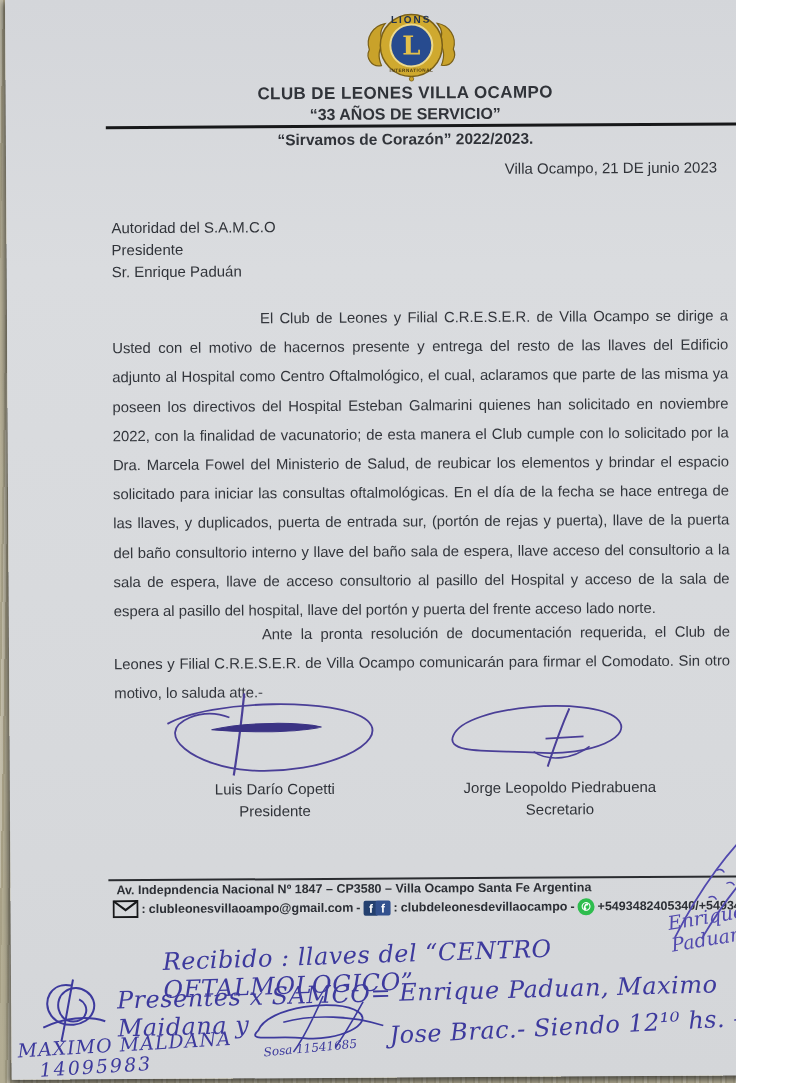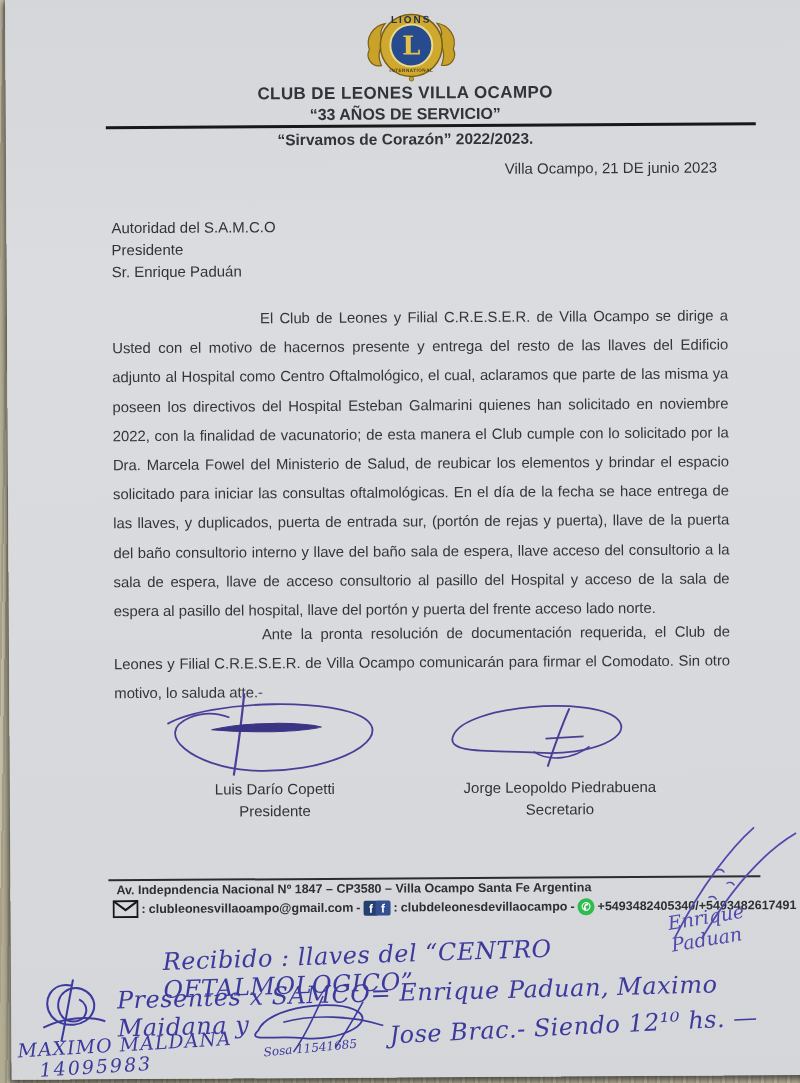--- a/index.html
+++ b/index.html
@@ -1,20 +1,20 @@
 <!DOCTYPE html>
 <html><head>
 <meta charset="utf-8">
 <style>
   * { margin:0; padding:0; box-sizing:border-box; }
   html,body { width:800px; height:1083px; }
   body { font-family:"Liberation Sans", sans-serif; }
 
   .photo {
-    position:relative; width:800px; height:1083px; overflow:hidden;
+    position:relative; width:736px; height:1083px; overflow:hidden;
     background:
       repeating-linear-gradient(91deg,
         rgba(255,255,255,.18) 0 3px, rgba(120,110,80,.20) 3px 5px,
         rgba(255,255,255,0) 5px 11px, rgba(100,95,70,.16) 11px 13px),
       linear-gradient(180deg,#b6b097 0%, #bab39a 40%, #b2ac93 100%);
   }
 
   .paper {
     position:absolute; left:5px; top:-5px; width:799px; height:1080px;
     background: linear-gradient(180deg,#d4d6da 0%, #dadcdf 25%, #d7d9dc 70%, #d4d6d9 100%);

